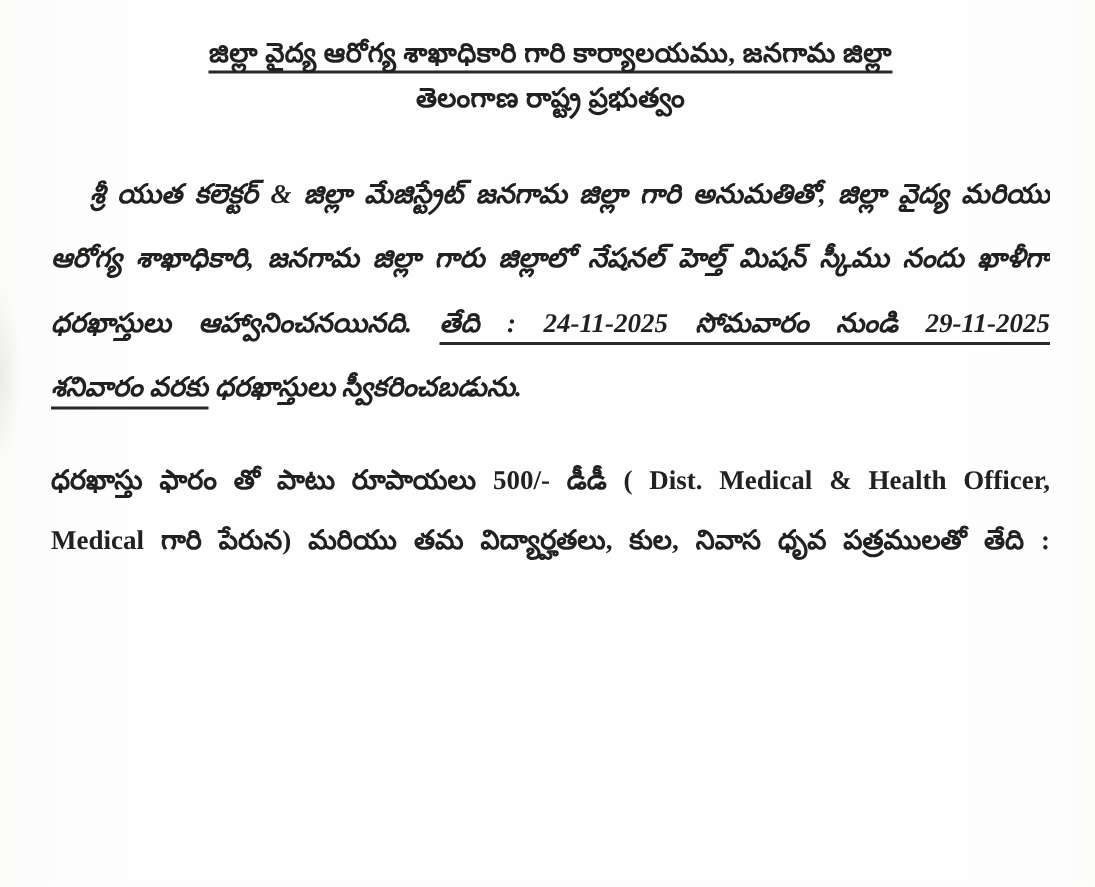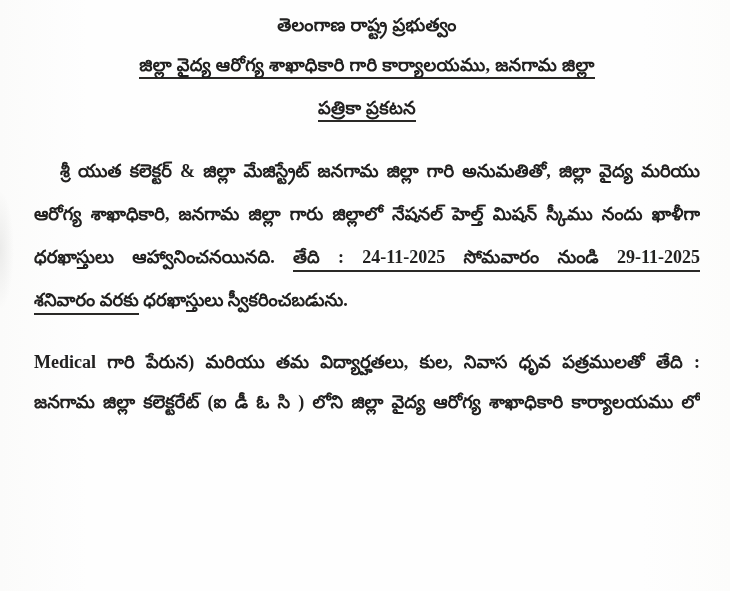--- a/index.html
+++ b/index.html
@@ -32,20 +32,21 @@
   .h1 { line-height: 30px; }
   .h2 { margin-top: 10px; line-height: 30px; }
   .h3 { margin-top: 14px; line-height: 28px; }
   .para {
     font-weight: 600;
     font-size: 18px;
   }
   .para1 {
     margin-top: 28px;
     line-height: 43px;
+    font-style: italic;
   }
   .para2 {
     margin-top: 20px;
     line-height: 40px;
   }
   .line {
     white-space: nowrap;
     overflow: hidden;
     text-align: justify;
     text-align-last: justify;
@@ -76,52 +77,49 @@
     pointer-events: none;
   }
 </style>
 </head>
 <body>
 
 <div class="scan-page">
 
   <div class="smudge"></div>
 
-  <div class="hline h1">తెలంగాణ రాష్ట్ర ప్రభుత్వం</div>
-
   <div class="hline h2">
     <span class="ul">జిల్లా వైద్య ఆరోగ్య శాఖాధికారి గారి కార్యాలయము, జనగామ జిల్లా</span>
   </div>
 
-  <div class="hline h3">
-    <span class="ul">పత్రికా ప్రకటన</span>
-  </div>
+  <div class="hline h1">తెలంగాణ రాష్ట్ర ప్రభుత్వం</div>
+
 
   <div class="para para1">
     <div class="line indent">
       <span>శ్రీ యుత కలెక్టర్ &amp; జిల్లా మేజిస్ట్రేట్ జనగామ జిల్లా గారి అనుమతితో, జిల్లా వైద్య మరియు</span>
     </div>
     <div class="line">
       <span>ఆరోగ్య శాఖాధికారి, జనగామ జిల్లా గారు  జిల్లాలో నేషనల్ హెల్త్ మిషన్ స్కీము నందు ఖాళీగా</span>
     </div>
     <div class="line">
       <span>ధరఖాస్తులు ఆహ్వానించనయినది. </span>
       <span class="ul">తేది : 24-11-2025  సోమవారం నుండి 29-11-2025</span>
     </div>
     <div class="line short">
       <span class="ul">శనివారం వరకు</span>
       <span> ధరఖాస్తులు స్వీకరించబడును.</span>
     </div>
   </div>
 
   <div class="para para2">
     <div class="line">
-      <span>Medical గారి పేరున) మరియు తమ విద్యార్హతలు, కుల, నివాస ధృవ పత్రములతో తేది :</span>
+      <span>ధరఖాస్తు ఫారం తో పాటు రూపాయలు 500/- డీడీ ( Dist. Medical &amp; Health Officer,</span>
     </div>
     <div class="line">
-      <span>జనగామ జిల్లా కలెక్టరేట్ (ఐ డీ ఓ సి ) లోని జిల్లా వైద్య ఆరోగ్య శాఖాధికారి కార్యాలయము లో</span>
+      <span>Medical గారి పేరున) మరియు తమ విద్యార్హతలు, కుల, నివాస ధృవ పత్రములతో తేది :</span>
     </div>
     <div class="line short">
       
     </div>
   </div>
 
 </div>
 
 </body></html>

